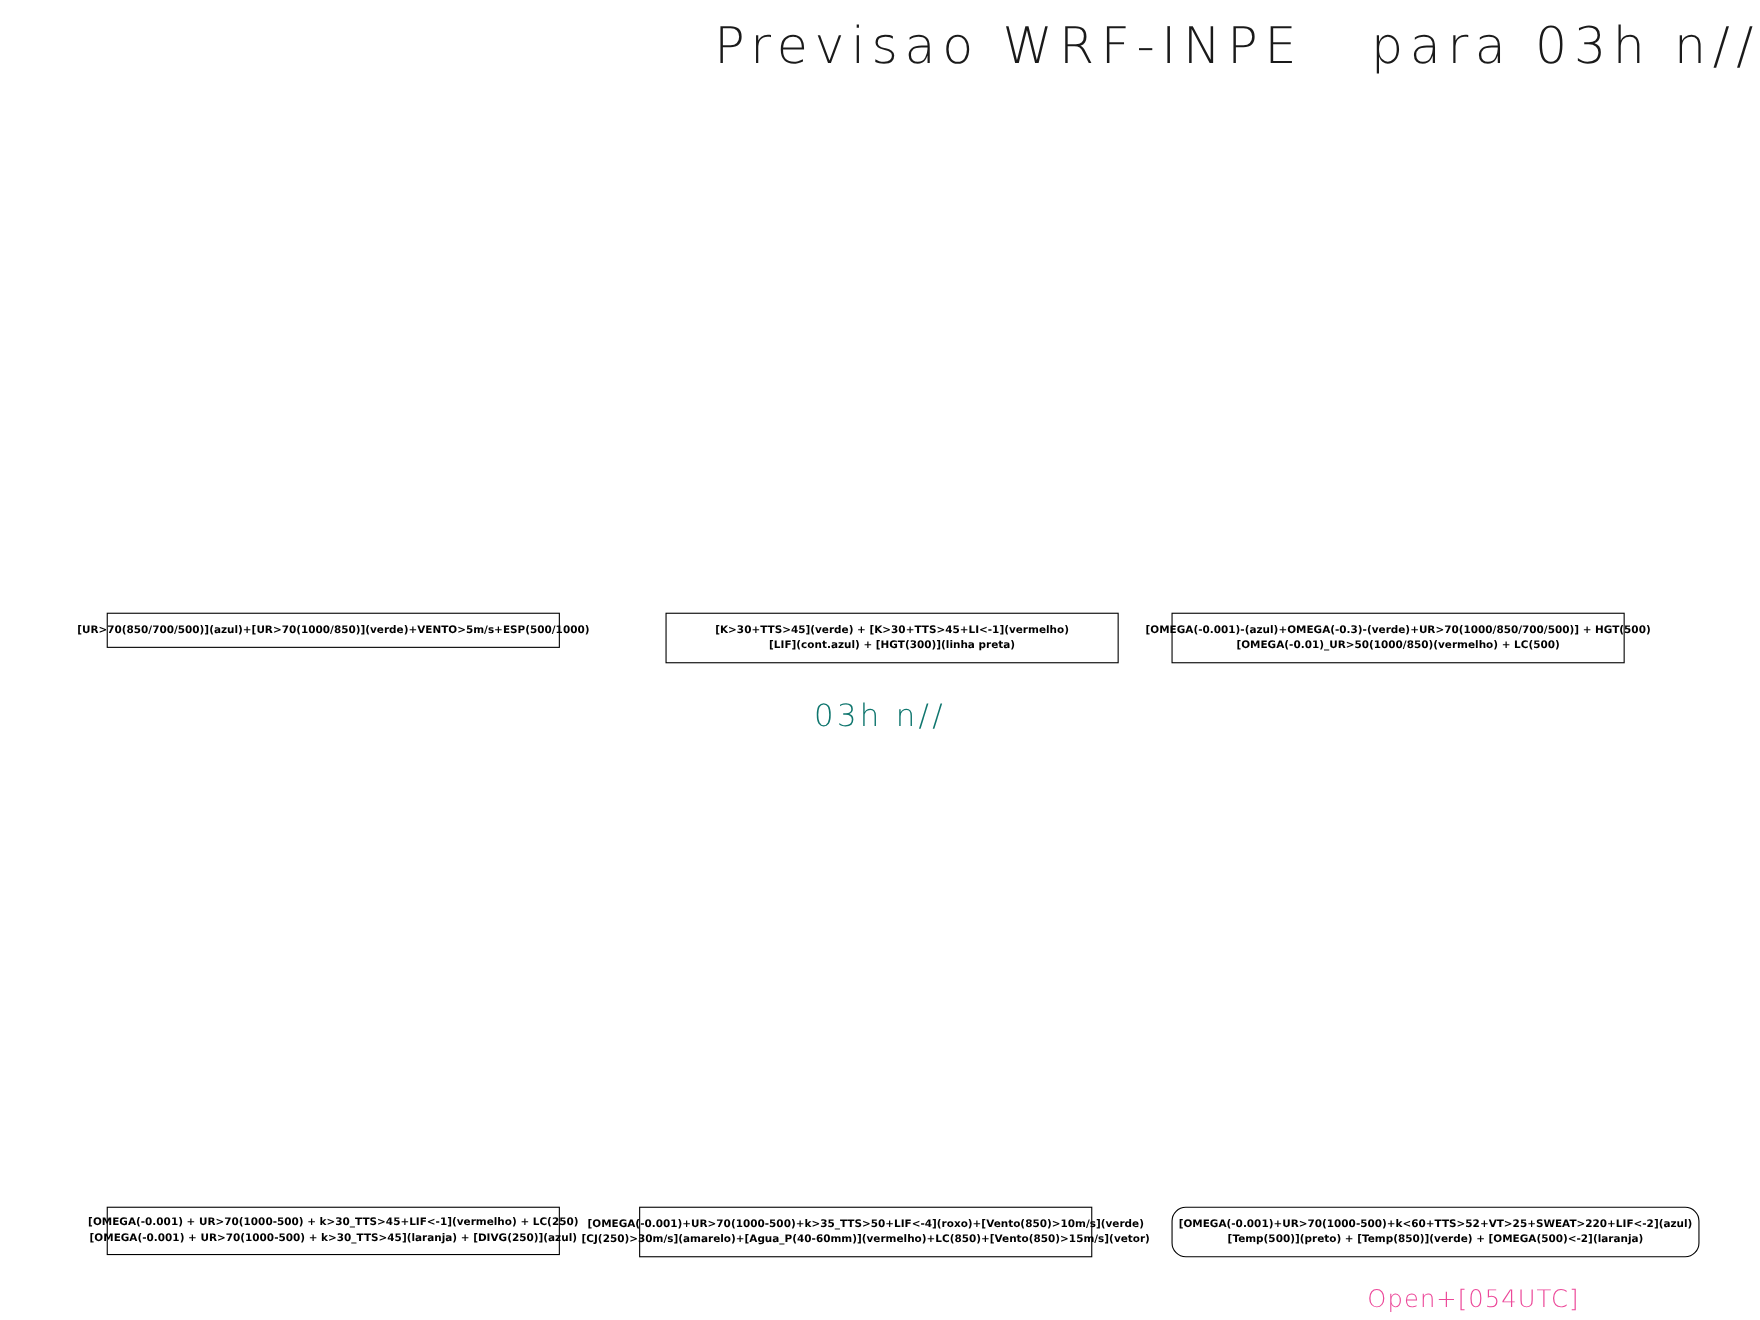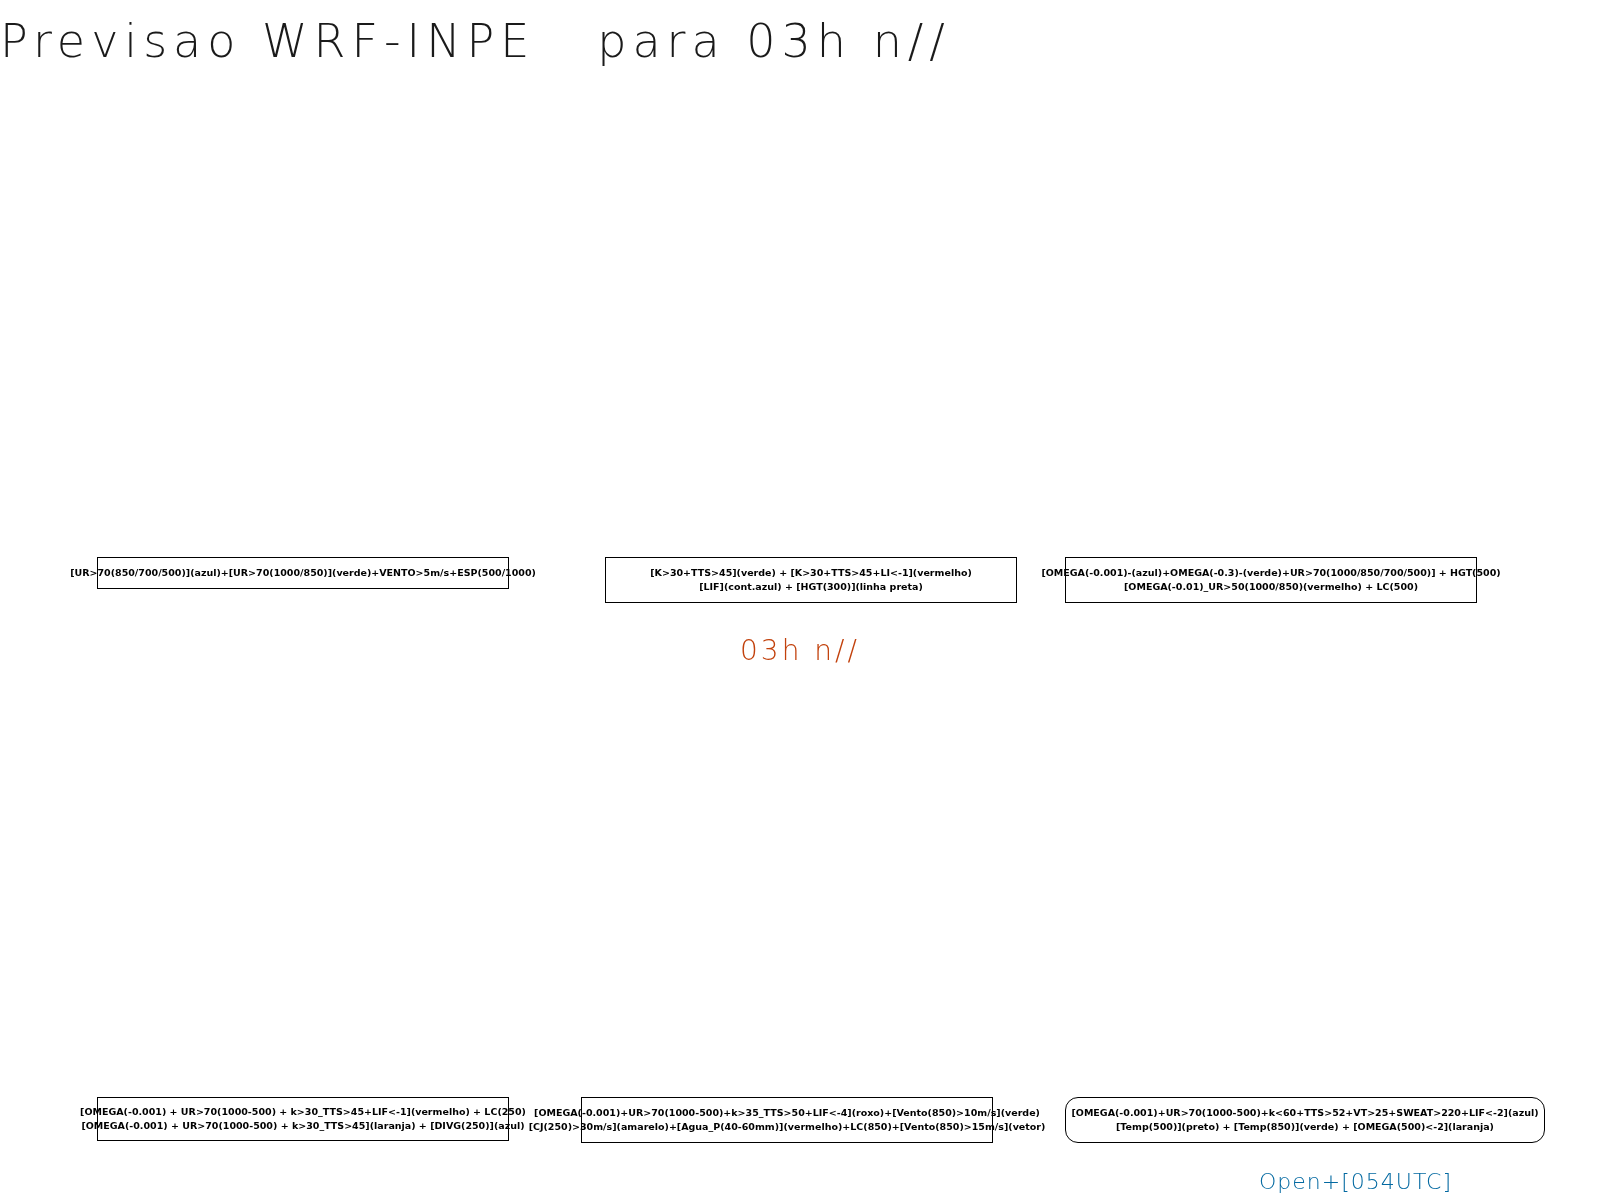--- a/index.html
+++ b/index.html
@@ -15,41 +15,41 @@
     color: #000000;
     overflow: hidden;
   }
 
   
   .main-title {
     position: absolute;
     top: 14px;
     left: 0;
     width: 1600px;
-    text-align: left;
+    text-align: right;
     font-family: "DejaVu Sans", sans-serif;
     font-size: 46px;
     font-weight: 300;
     letter-spacing: 6px;
     color: #1a1a1a;
     white-space: pre;
   }
 
   
   .mid-subtitle {
     position: absolute;
     top: 634px;
     left: 600px;
     width: 400px;
     text-align: center;
     font-family: "DejaVu Sans", sans-serif;
     font-size: 28px;
     font-weight: 300;
     letter-spacing: 3px;
-    color: #c2410c;
+    color: #0f766e;
     white-space: pre;
   }
 
   
   .legend-box {
     position: absolute;
     box-sizing: border-box;
     border: 1.5px solid #000000;
     background: #ffffff;
     display: flex;
@@ -74,27 +74,27 @@
   #legend-omega-hgt{ left: 1065px;top: 557px; width: 412px; height: 46px; }
 
   
   #legend-lc250    { left: 97px;  top: 1097px; width: 412px; height: 44px; }
   #legend-cj250    { left: 581px; top: 1097px; width: 412px; height: 46px; }
   #legend-temp     { left: 1065px;top: 1097px; width: 480px; height: 46px; border-radius: 13px; }
 
   
   .footer-label {
     position: absolute;
-    right: 148px;
+    right: 164px;
     bottom: 6px;
     font-family: "DejaVu Sans", sans-serif;
     font-size: 22px;
     font-weight: 300;
     letter-spacing: 1px;
-    color: #0369a1;
+    color: #ec4899;
     white-space: pre;
   }
 </style>
 </head>
 <body>
 
 <div class="main-title">Previsao WRF-INPE   para 03h n//</div>
 
 <div class="mid-subtitle">03h n//</div>
 

